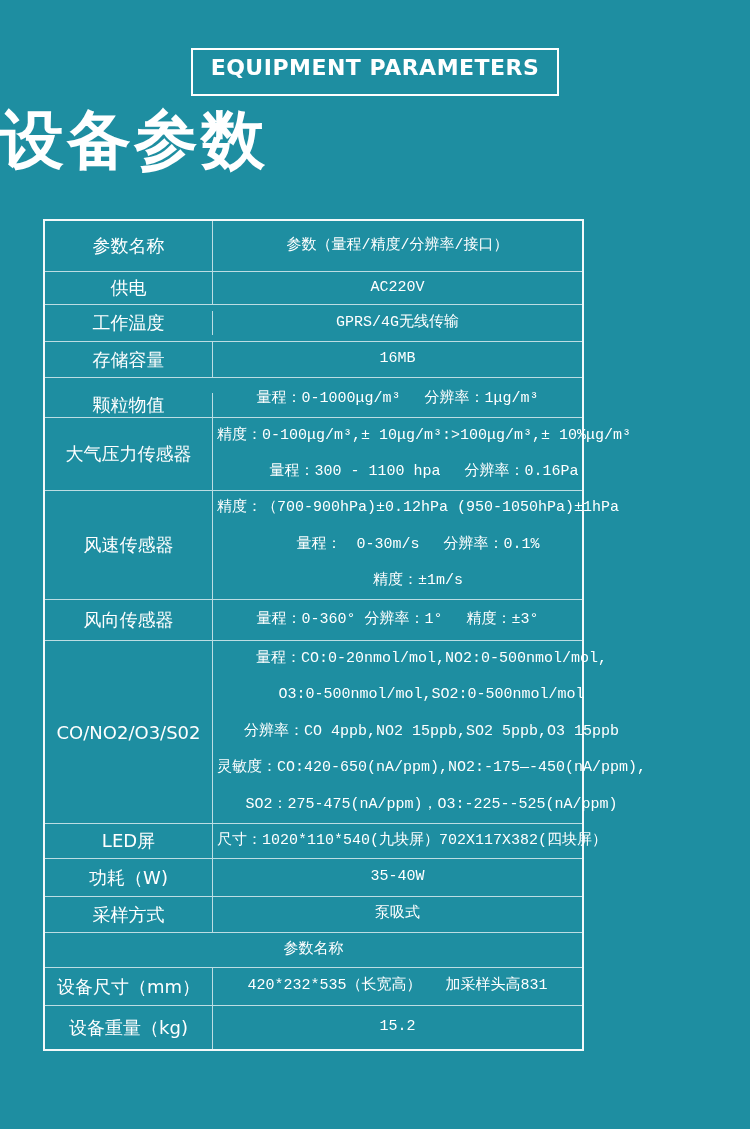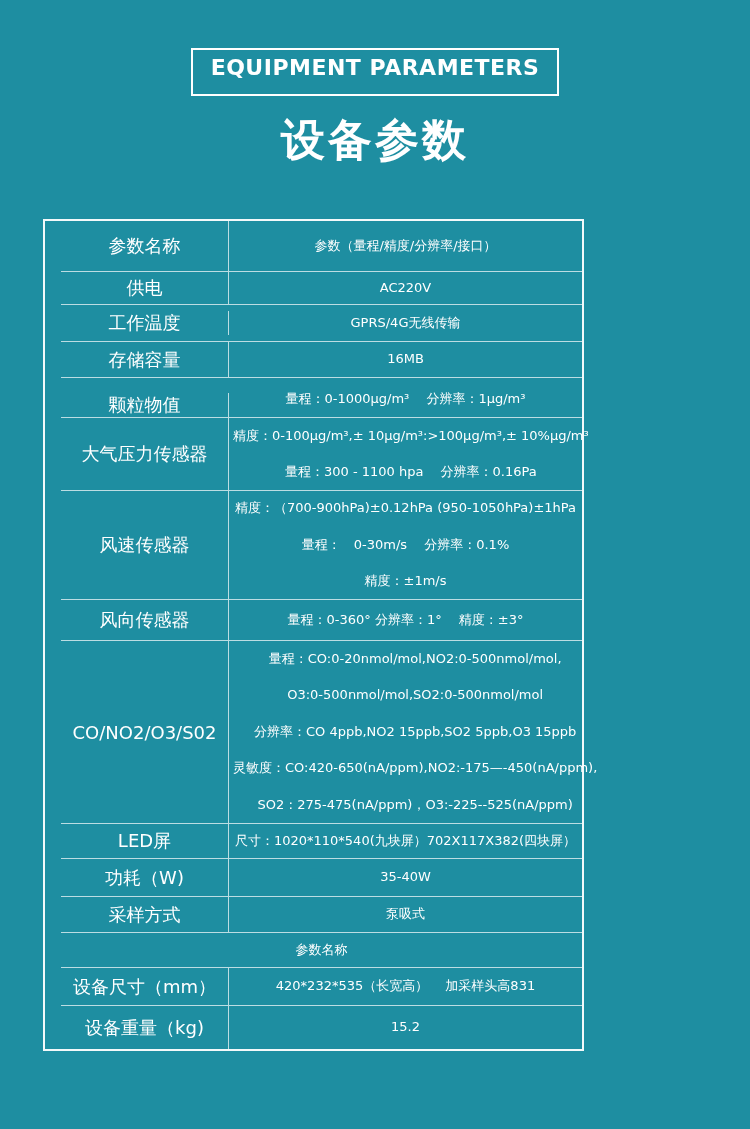--- a/index.html
+++ b/index.html
@@ -11,50 +11,48 @@
   .tag-box{
     width:-moz-fit-content;width:fit-content;
     margin:48px auto 0 auto;
     border:2px solid #ffffff;
     padding:5px 18px 14px 18px;
     font-size:22px;font-weight:bold;letter-spacing:.5px;
     white-space:nowrap;
   }
   .title{
     margin:8px 0 0 0;
-    text-align:center;
-    font-size:44px;font-weight:bold;letter-spacing:3px;
+    font-size:64px;font-weight:bold;letter-spacing:3px;
     line-height:72px;
   }
   .spec-table{
     position:absolute;left:43px;top:219px;width:541px;
     box-sizing:border-box;
     border:2px solid rgba(255,255,255,.95);
-    padding-left:16px;
   }
   .row{
     display:flex;box-sizing:border-box;
     border-top:1.5px solid rgba(255,255,255,.7);
   }
   .row:first-child{border-top:none;}
   .cell{
     box-sizing:border-box;display:flex;align-items:center;justify-content:center;
     font-size:18px;
   }
   .cell.label{
     flex:0 0 168px;width:168px;
     border-right:1.5px solid rgba(255,255,255,.7);
     text-align:center;padding:0 6px;
   }
   .cell.value{
     flex:1 1 auto;flex-direction:column;
     text-align:center;padding:0 4px;
   }
   .line{
-    line-height:36.5px;white-space:nowrap;font-size:13px;
+    line-height:36.5px;white-space:nowrap;font-size:15px;font-family:Liberation Mono, monospace;
   }
 </style>
 </head>
 <body>
 
 <div>
 
   <div class="tag-box">
     <span>EQUIPMENT PARAMETERS</span>
   </div>

